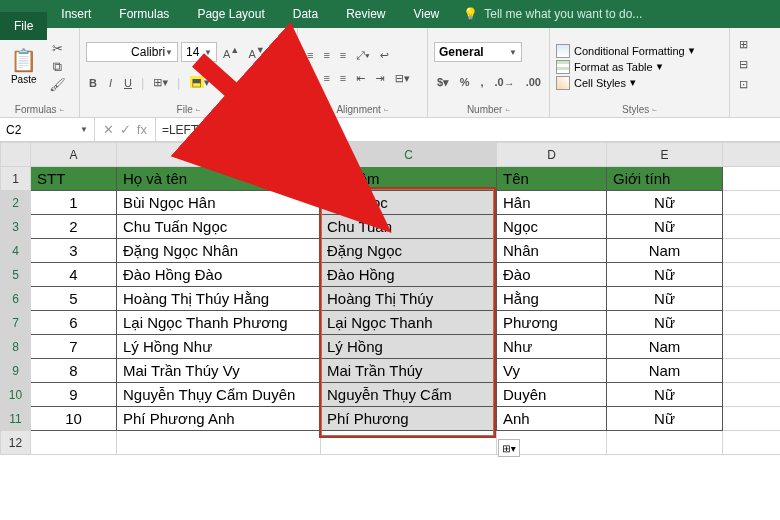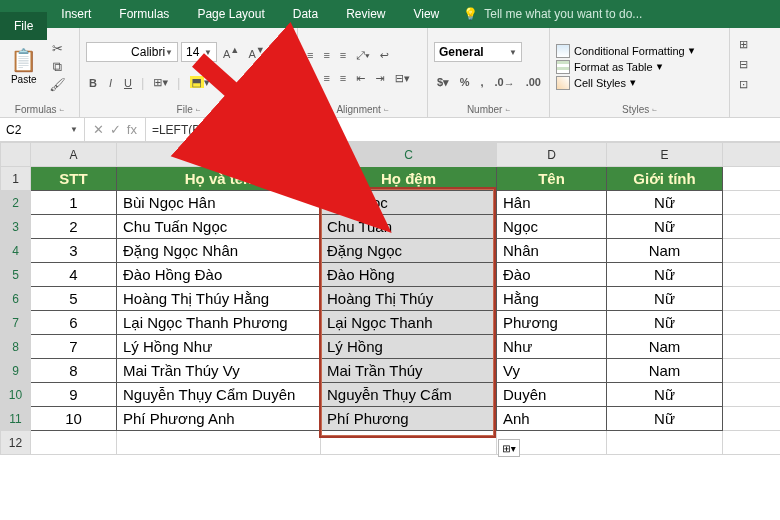--- a/index.html
+++ b/index.html
@@ -34,40 +34,40 @@
 .num-top { display:flex; align-items:center; gap:3px;}
 .num-fmt { border:1px solid #c1c1c1; background:#fff; height:20px; width:88px; font-size:12px; padding:0 4px; display:flex; align-items:center; justify-content:space-between;}
 .num-row { display:flex; gap:5px; margin-top:6px;}
 
 .styles-col { display:flex; flex-direction:column; gap:2px;}
 .style-item { display:flex; align-items:center; gap:4px; font-size:11px; white-space:nowrap;}
 .style-swatch { width:14px; height:14px; border:1px solid #999; display:inline-block;}
 
 
 .fxbar { display:flex; height:24px; border-bottom:1px solid #d4d4d4; align-items:center; background:#fff;}
-.namebox { width:85px; border-right:1px solid #d4d4d4; height:100%; display:flex; align-items:center; padding:0 6px; font-size:12px; justify-content:space-between;}
+.namebox { width:95px; border-right:1px solid #d4d4d4; height:100%; display:flex; align-items:center; padding:0 6px; font-size:12px; justify-content:space-between;}
 .fx-controls { display:flex; align-items:center; gap:6px; padding:0 8px; border-right:1px solid #d4d4d4; height:100%; color:#999;}
 .fx-input { flex:1; padding:0 6px; font-size:12px; height:100%; display:flex; align-items:center; color:#333;}
 
 
 .grid { position:relative; }
 table { border-collapse: collapse; width:100%; table-layout:fixed;}
 th, td { border:1px solid #d4d4d4; height:24px; padding:0 6px; font-size:15px; overflow:hidden; white-space:nowrap;}
 th { background:#e6e6e6; font-weight:normal; color:#333; font-size:12px; text-align:center;}
 .rowhdr { background:#e6e6e6; font-weight:normal; color:#333; font-size:12px; text-align:center; width:30px;}
 .colhdr { height:20px;}
 .sel-corner { background:#e6e6e6;}
 .col-A { width:86px;}
 .col-B { width:204px;}
 .col-C { width:176px;}
 .col-D { width:110px;}
 .col-E { width:116px;}
 .col-F { width:58px;}
 
-.hdr-row td { background:#3f8a3f; color:#fef9c3; font-weight:bold; text-align:center; border:1px solid #555;}
+.hdr-row td { background:#3f8a3f; color:#000000; font-weight:normal; border:1px solid #555;}
 .data td { border:1px solid #555;}
 .data .c-stt, .data .c-gt { text-align:center;}
 .sel-col { background:#dcdcdc;}
 th.active-col, th.rowhdr.active-row { background:#d4d4d4; color:#217346;}
 
 
 .selection-border { position:absolute; border:2px solid #a83a2a; box-shadow:0 0 0 1px #c56a50 inset; pointer-events:none;}
 
 
 .arrow { position:absolute; pointer-events:none;}

